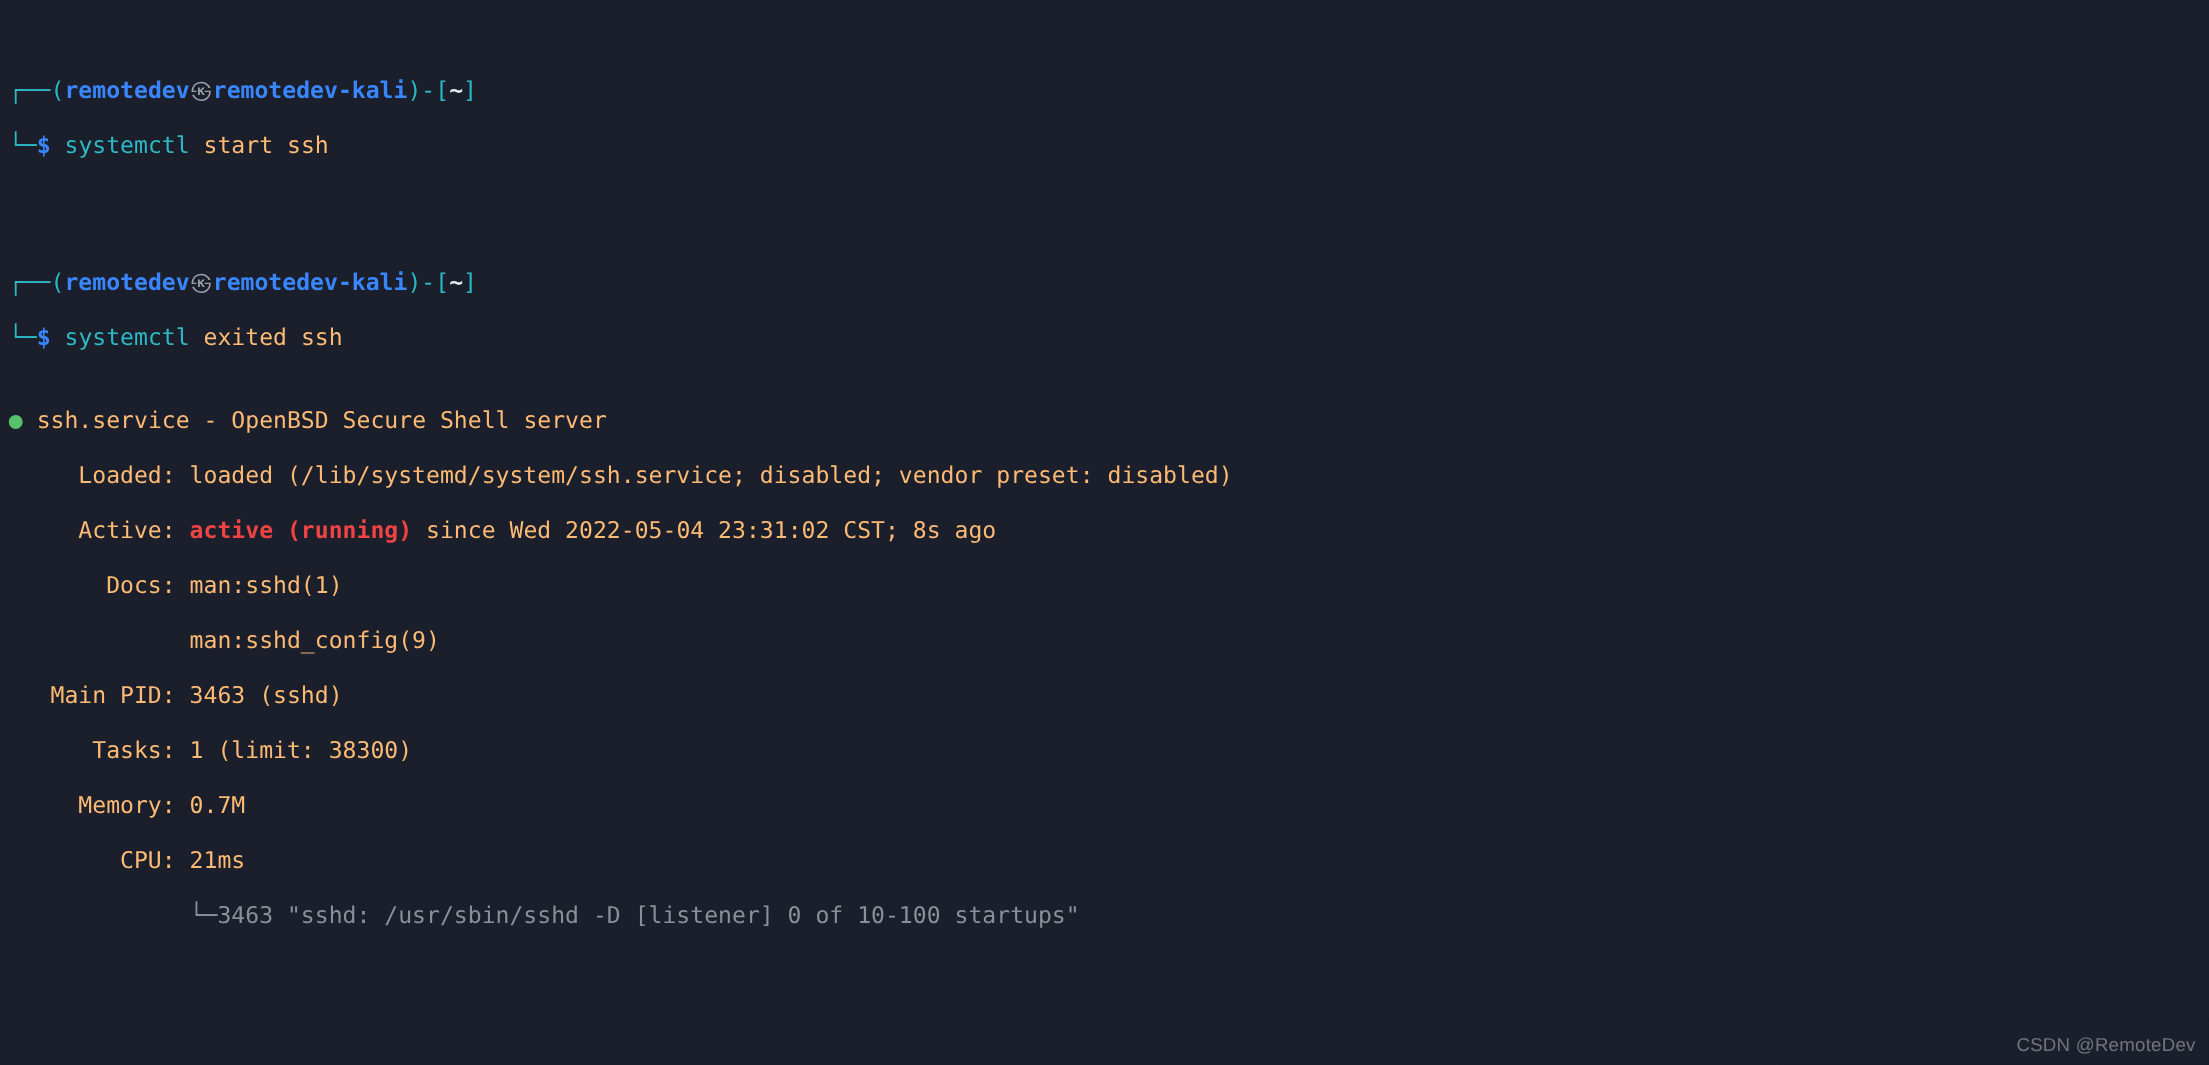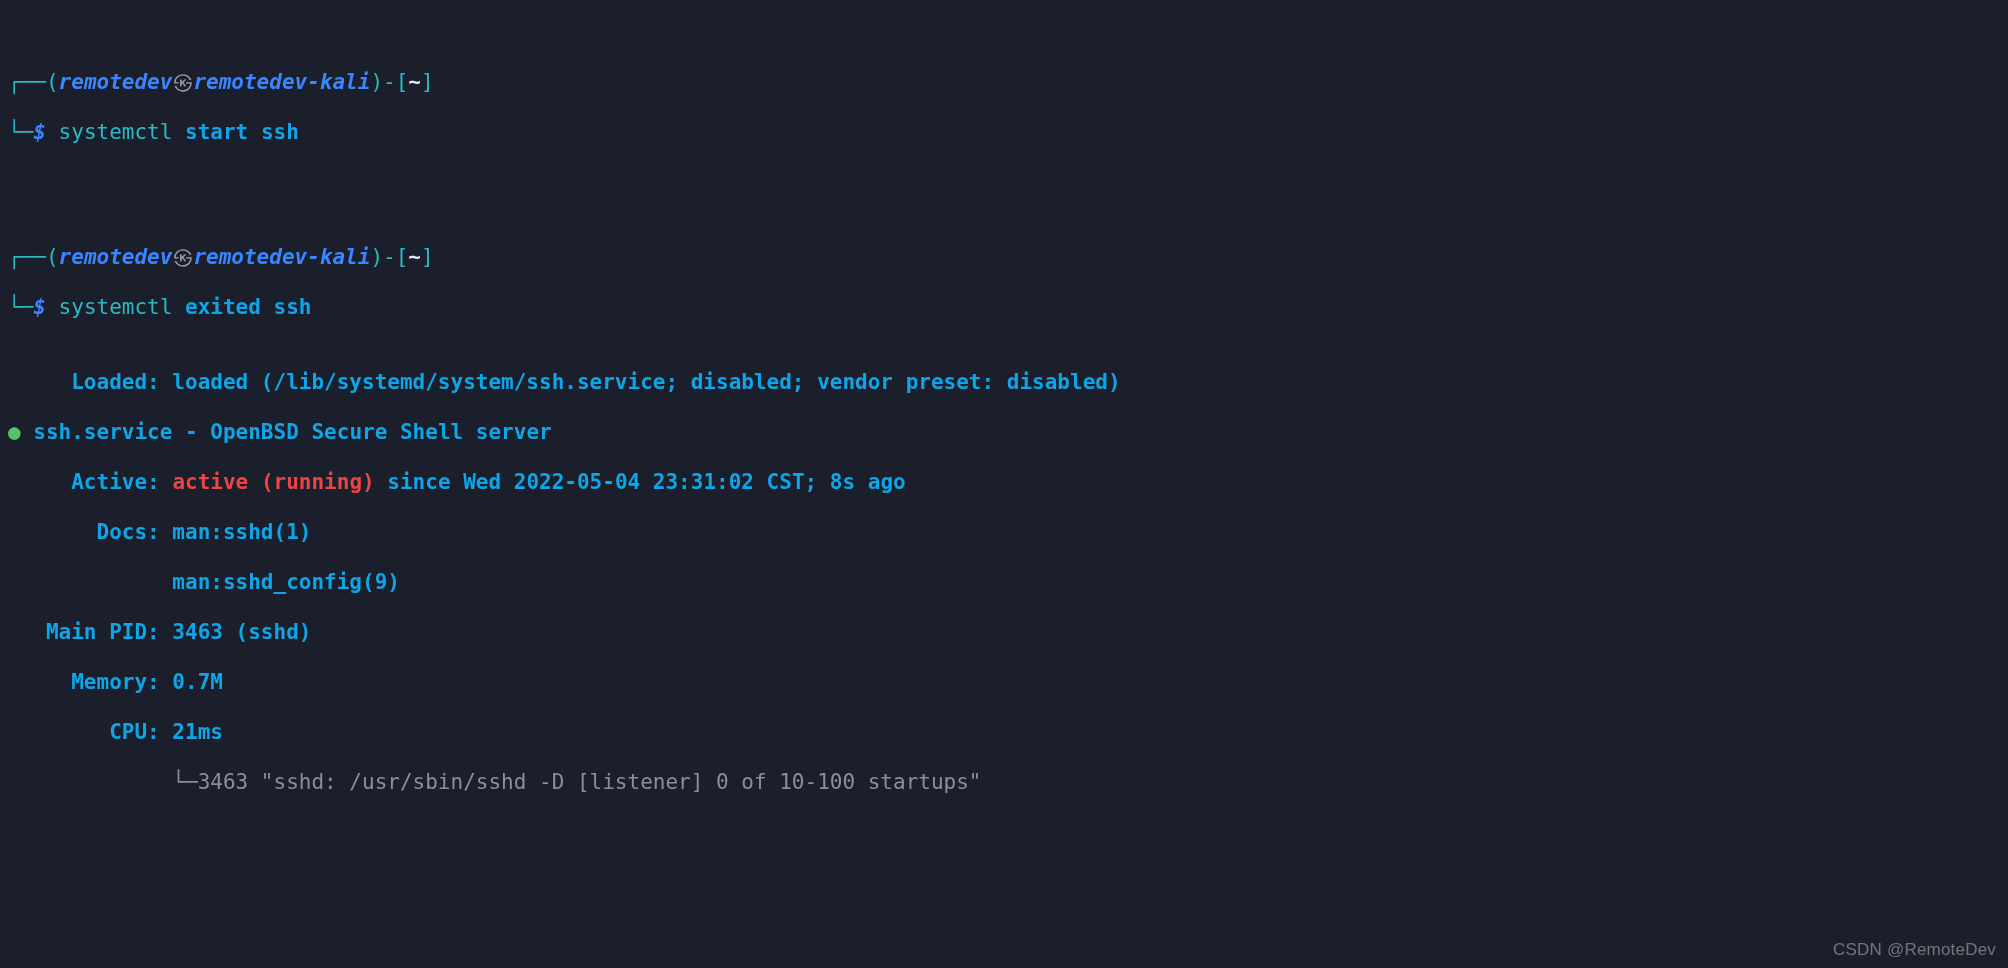--- a/index.html
+++ b/index.html
@@ -13,23 +13,23 @@
     line-height: 25px;
     color: #d7dae0;
     overflow: hidden;
     position: relative;
     font-weight: 500;
   }
   .terminal {
     padding: 20px 8px 8px 8px;
     white-space: pre;
   }
-  .blue   { color: #3a86ff; font-weight: bold; font-style: italic; }
+  .blue   { color: #3a86ff; font-weight: bold; }
   .teal   { color: #2bbac5; }
-  .white  { color: #0ea5e9; font-weight: bold; }
+  .white  { color: #fdba74; }
   .dim    { color: #8b8f97; }
   .green  { color: #ef4444; font-weight: bold; }
   .boldw  { color: #e6e9ef; font-weight: bold; }
   .dot    { color: #57c26a; }
   .skull  { color: #9aa0a8; }
   .watermark {
     position: absolute;
     right: 12px;
     bottom: 6px;
     color: #c7c7c7;
@@ -45,26 +45,27 @@
 
 <div class="terminal">
 
 <div class="nowrap"><span class="teal">┌──</span><span class="teal">(</span><span class="blue">remotedev</span><span class="skull">㉿</span><span class="blue">remotedev-kali</span><span class="teal">)-[</span><span class="boldw">~</span><span class="teal">]</span></div>
 <div class="nowrap"><span class="teal">└─</span><span class="blue">$</span><span> </span><span class="teal">systemctl</span><span class="white"> start ssh</span></div>
 <div class="nowrap"> </div>
 
 <div class="nowrap"><span class="teal">┌──</span><span class="teal">(</span><span class="blue">remotedev</span><span class="skull">㉿</span><span class="blue">remotedev-kali</span><span class="teal">)-[</span><span class="boldw">~</span><span class="teal">]</span></div>
 <div class="nowrap"><span class="teal">└─</span><span class="blue">$</span><span> </span><span class="teal">systemctl</span><span class="white"> exited ssh</span></div>
 
+<div class="nowrap"><span class="dot">●</span><span class="white"> ssh.service - OpenBSD Secure Shell server</span></div>
 <div class="nowrap white">     Loaded: loaded (/lib/systemd/system/ssh.service; disabled; vendor preset: disabled)</div>
-<div class="nowrap"><span class="dot">●</span><span class="white"> ssh.service - OpenBSD Secure Shell server</span></div>
 <div class="nowrap"><span class="white">     Active: </span><span class="green">active (running)</span><span class="white"> since Wed 2022-05-04 23:31:02 CST; 8s ago</span></div>
 <div class="nowrap white">       Docs: man:sshd(1)</div>
 <div class="nowrap white">             man:sshd_config(9)</div>
 <div class="nowrap white">   Main PID: 3463 (sshd)</div>
+<div class="nowrap white">      Tasks: 1 (limit: 38300)</div>
 <div class="nowrap white">     Memory: 0.7M</div>
 <div class="nowrap white">        CPU: 21ms</div>
 <div class="nowrap dim">             └─3463 "sshd: /usr/sbin/sshd -D [listener] 0 of 10-100 startups"</div>
 
 
 
 
 
 
 

